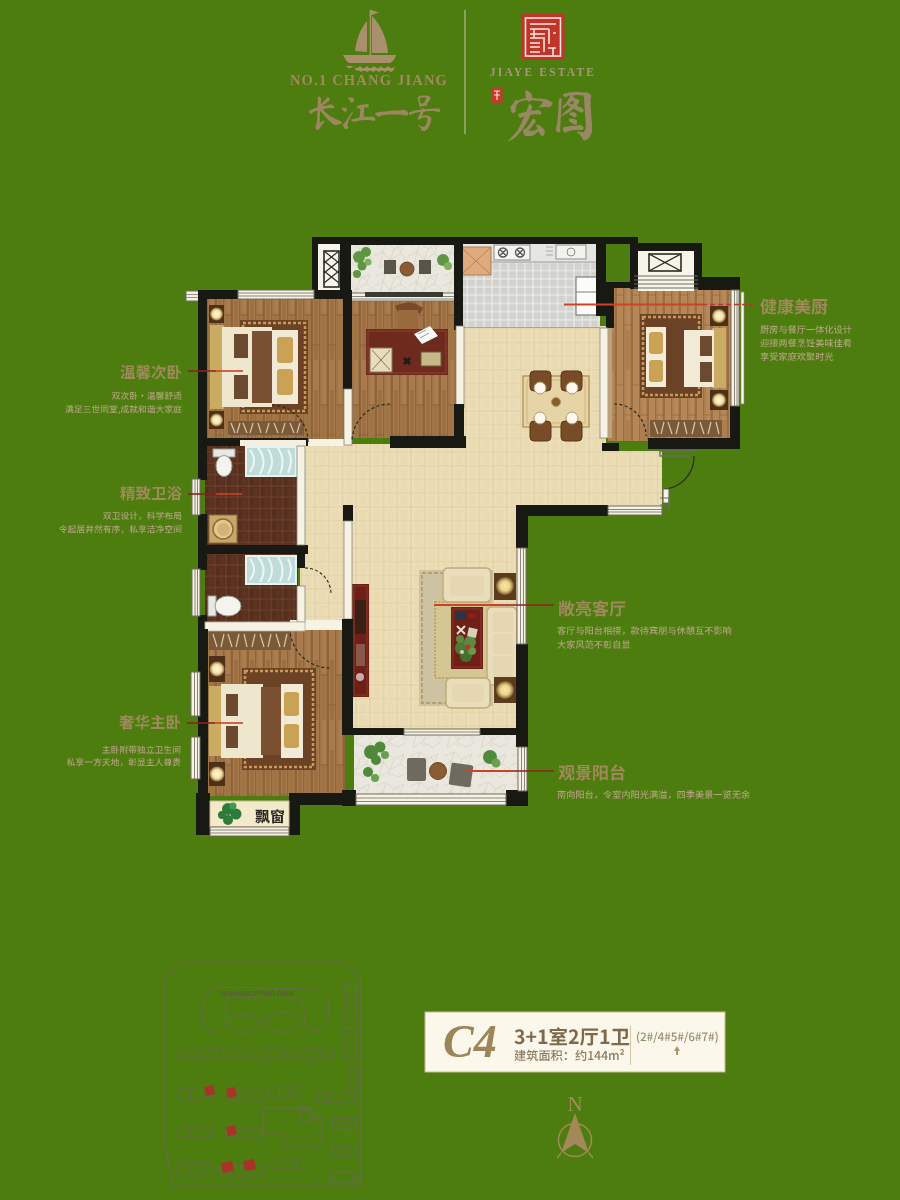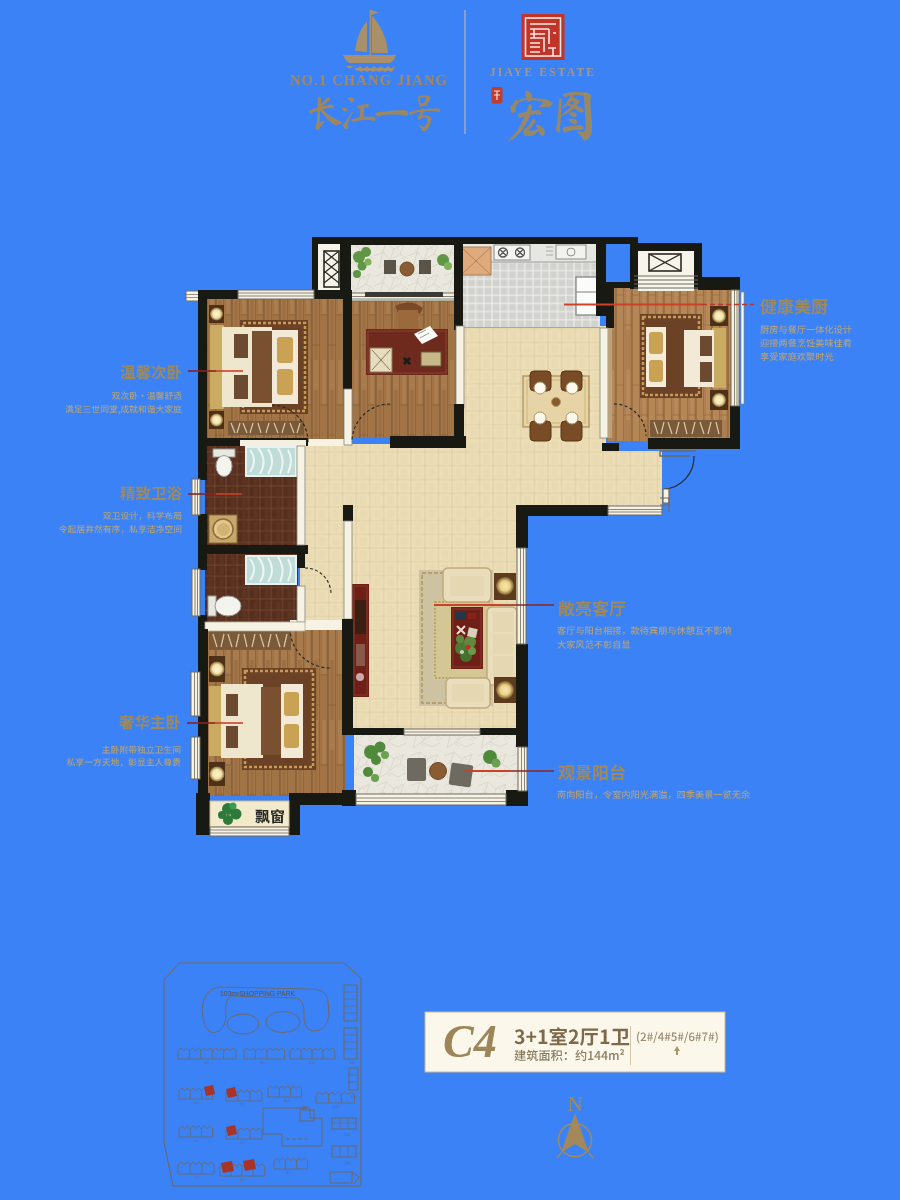--- a/index.html
+++ b/index.html
@@ -1,15 +1,15 @@
 <!DOCTYPE html>
 <html><head><meta charset="utf-8">
 <style>
 html,body{margin:0;padding:0;background:#f8f3e2;}
-#page{position:relative;width:900px;height:1200px;background:#3b82f6;overflow:hidden;}
+#page{position:relative;width:900px;height:1200px;background:#4d7c0f;overflow:hidden;}
 </style></head>
 <body>
 <div id="page">
 <svg width="900" height="1200" viewBox="0 0 900 1200">
 <defs>
 <pattern id="wood" width="16" height="90" patternUnits="userSpaceOnUse">
  <rect width="16" height="90" fill="#a97b4c"></rect>
  <rect x="0" width="8" height="90" fill="#a17446"></rect>
  <rect x="7.4" width="1.2" height="90" fill="#7c5733"></rect>
  <rect x="15.4" width="0.6" height="90" fill="#7c5733"></rect>

